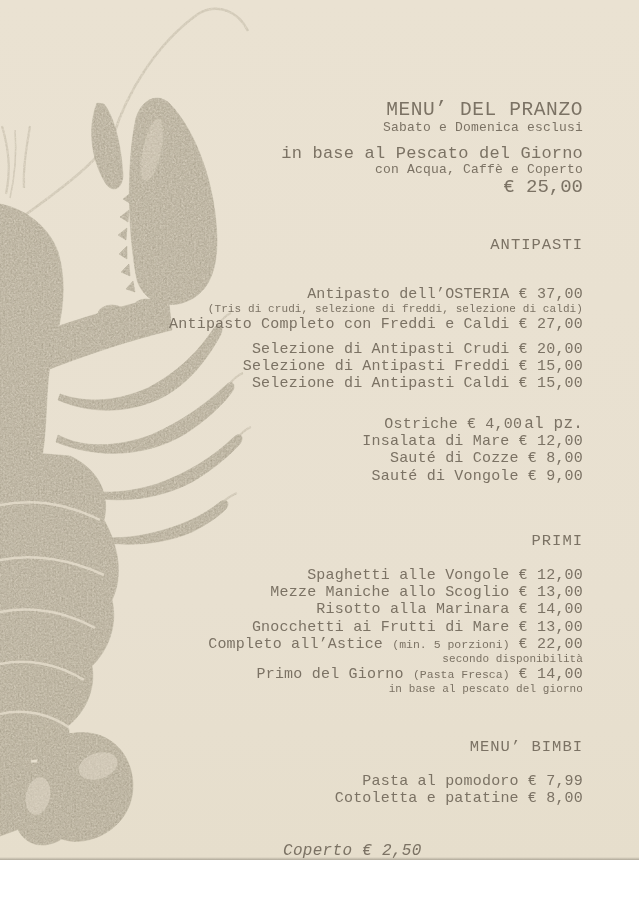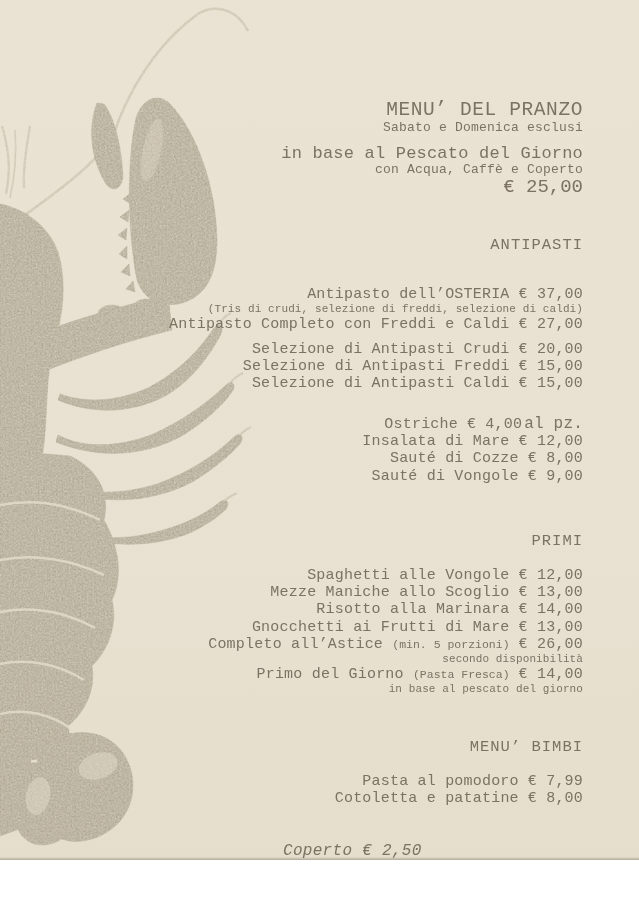--- a/index.html
+++ b/index.html
@@ -155,21 +155,21 @@
       <span>Mezze Maniche allo Scoglio</span><span class="price">€ 13,00</span>
     </div>
     <div class="line">
       <span>Risotto alla Marinara</span><span class="price">€ 14,00</span>
     </div>
     <div class="line">
       <span>Gnocchetti ai Frutti di Mare</span><span class="price">€ 13,00</span>
     </div>
     <div class="line">
       <span>Completo all’Astice</span>
-      <span class="inline-note">(min. 5 porzioni)</span><span class="price">€ 26,00</span>
+      <span class="inline-note">(min. 5 porzioni)</span><span class="price">€ 22,00</span>
     </div>
     <div class="note">secondo disponibilità</div>
     <div class="line">
       <span>Primo del Giorno</span>
       <span class="inline-note">(Pasta Fresca)</span><span class="price">€ 14,00</span>
     </div>
     <div class="note">in base al pescato del giorno</div>
   </div>
 
   <div class="block headline" style="top:738px">MENU’ BIMBI</div>

